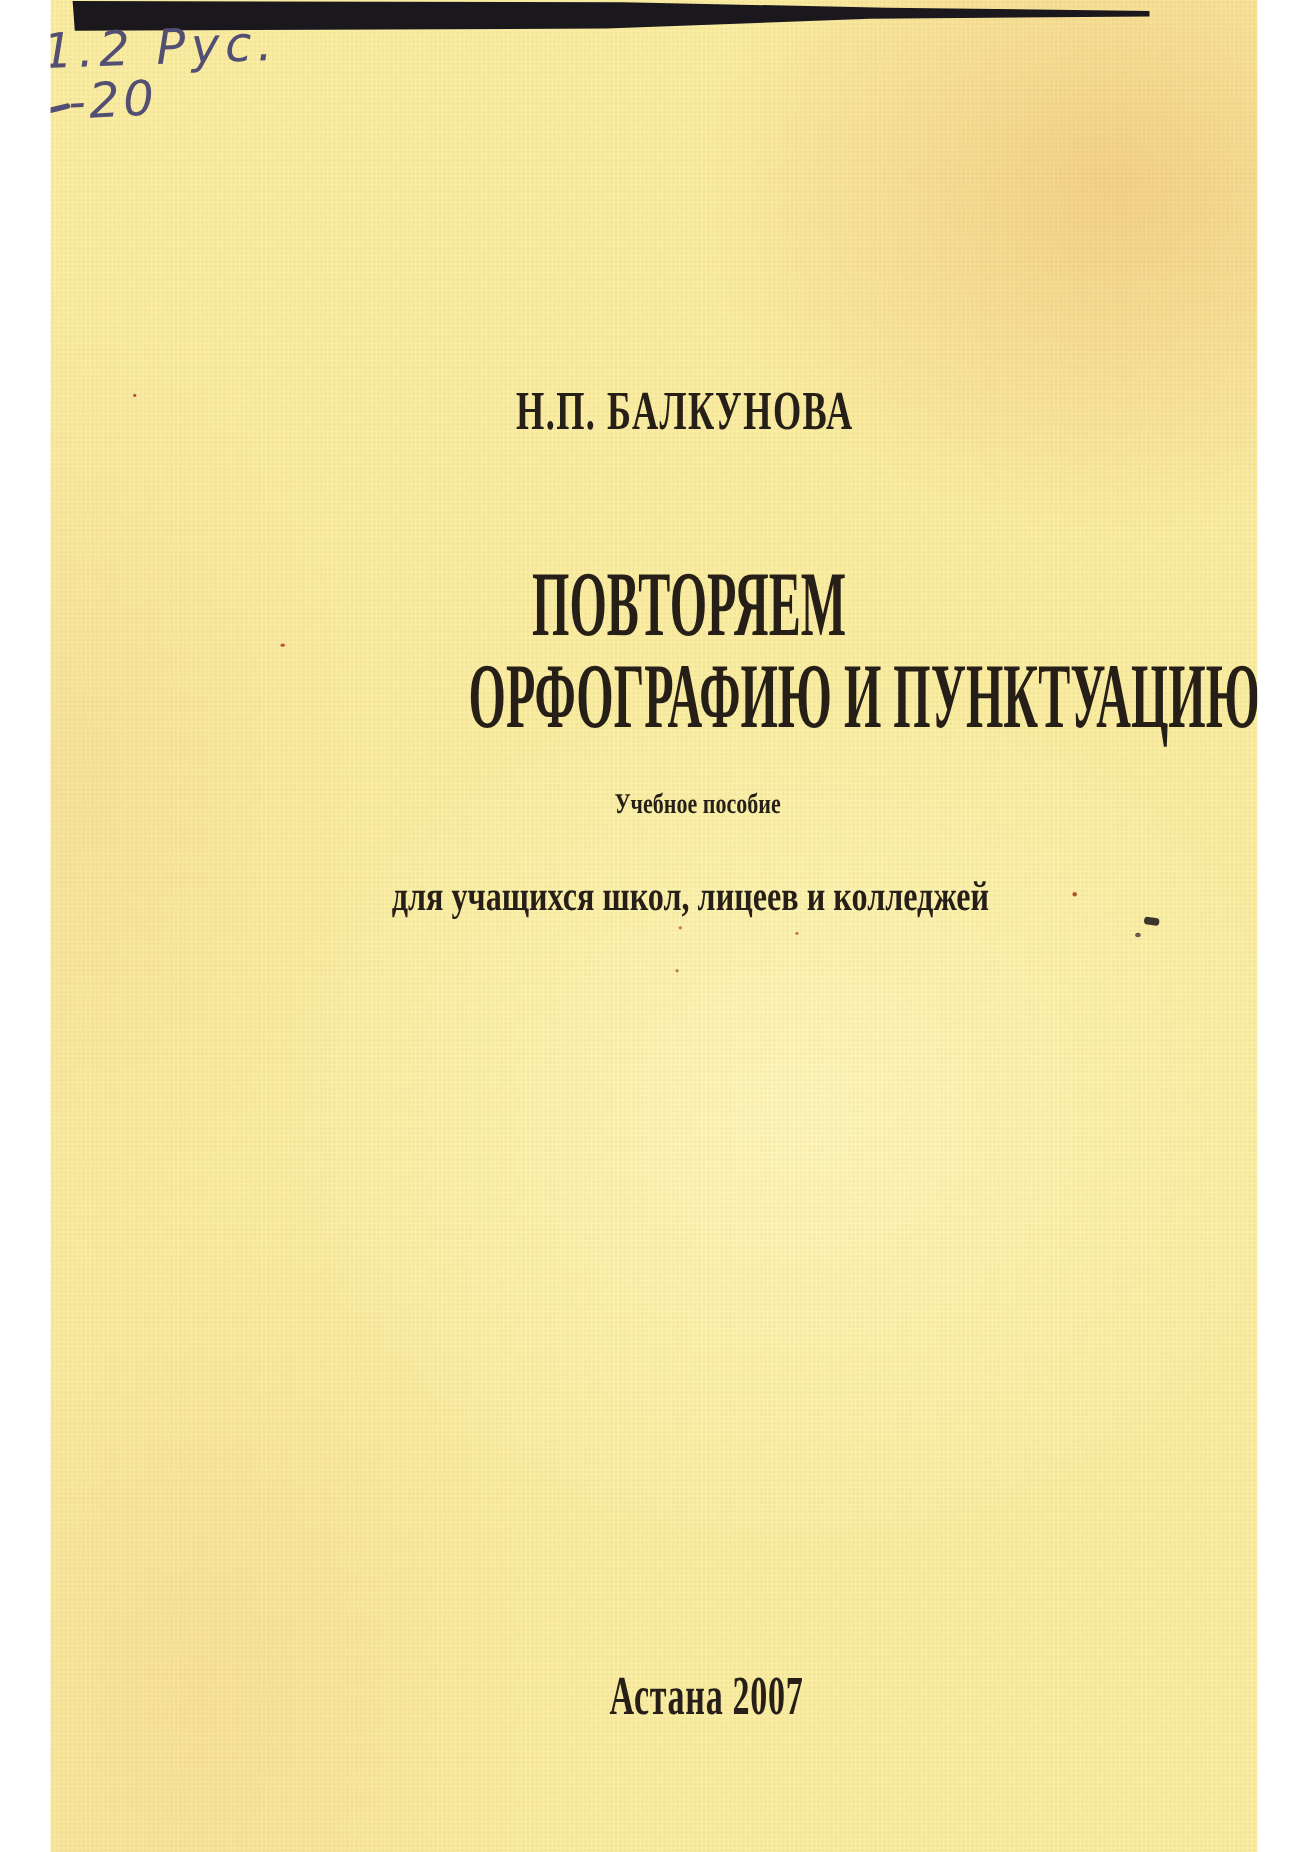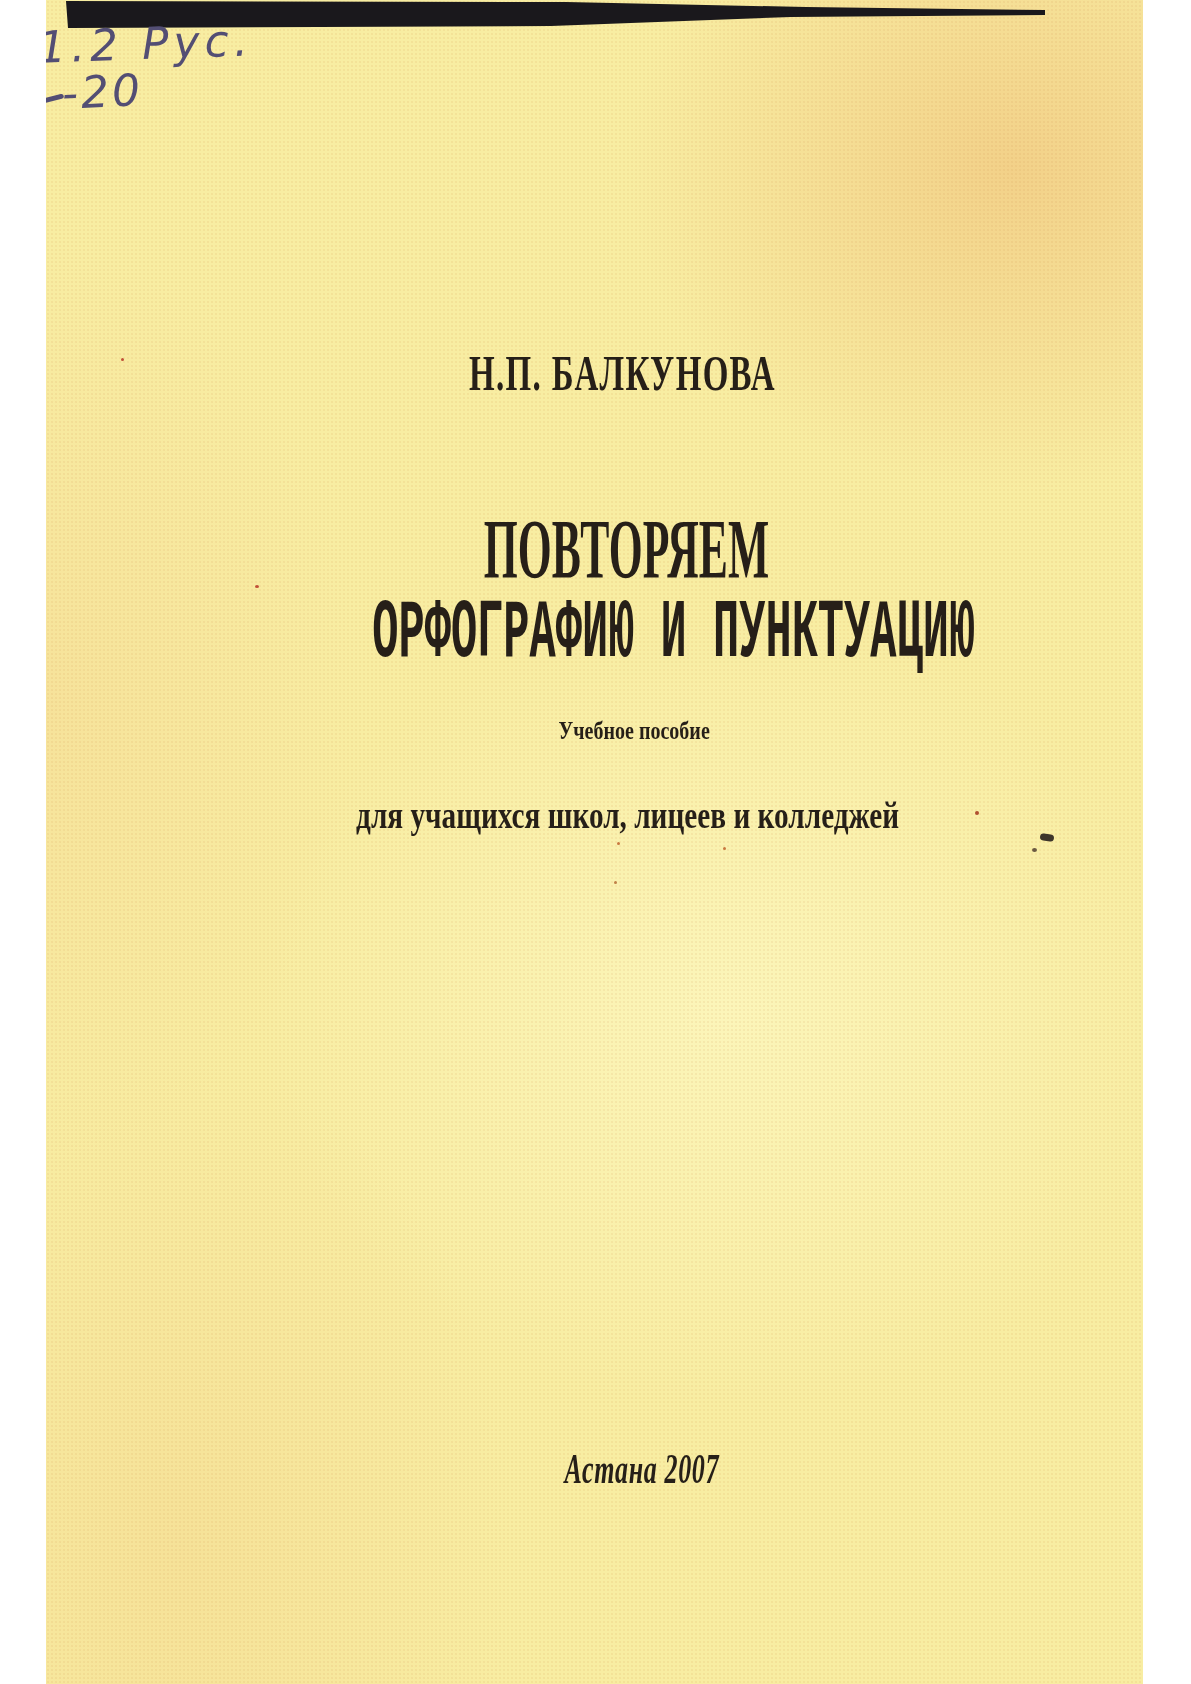--- a/index.html
+++ b/index.html
@@ -45,27 +45,27 @@
     text-align:center;
     color:#261f18;
     font-weight:700;
     white-space:nowrap;
   }
   .line > span{display:inline-block;}
   #author{top:348px;font-size:50px;line-height:1;}
   #author > span{transform:translateX(-2px) scaleX(0.66);letter-spacing:2px;}
   #title1{top:508px;font-size:84px;line-height:84px;}
   #title1 > span{transform:translateX(1px) scaleX(0.52);}
-  #title2{top:592px;font-size:84px;line-height:84px;font-family:Liberation Mono, monospace;}
+  #title2{top:592px;font-size:84px;line-height:84px;}
   #title2 > span{transform:translateX(-13px) scaleX(0.52);}
   #subtitle1{top:707px;font-size:26px;line-height:47px;}
   #subtitle1 > span{transform:translateX(9px) scaleX(0.77);}
   #subtitle2{top:776px;font-size:38px;line-height:47px;margin-top:16px;}
   #subtitle2 > span{transform:translateX(3px) scaleX(0.77);}
-  #imprint{top:1448px;font-size:42px;line-height:1;font-style:italic;}
+  #imprint{top:1516px;font-size:50px;line-height:1;}
   #imprint > span{transform:translateX(17px) scaleX(0.62);letter-spacing:1px;}
   
   .speck{position:absolute;border-radius:50%;}
   #smudge1{left:994px;top:834px;width:14px;height:7px;background:#3d352b;border-radius:4px;transform:rotate(8deg);}
   #smudge2{left:986px;top:848px;width:5px;height:4px;background:#6b5a42;}
   #speck1{left:929px;top:811px;width:4px;height:4px;background:#b05030;}
   #speck2{left:571px;top:842px;width:3px;height:3px;background:#c87840;}
   #speck3{left:677px;top:847px;width:3px;height:3px;background:#c87840;}
   #speck4{left:209px;top:585px;width:4px;height:3px;background:#c05038;}
   #speck5{left:568px;top:881px;width:3px;height:3px;background:#c08048;}

